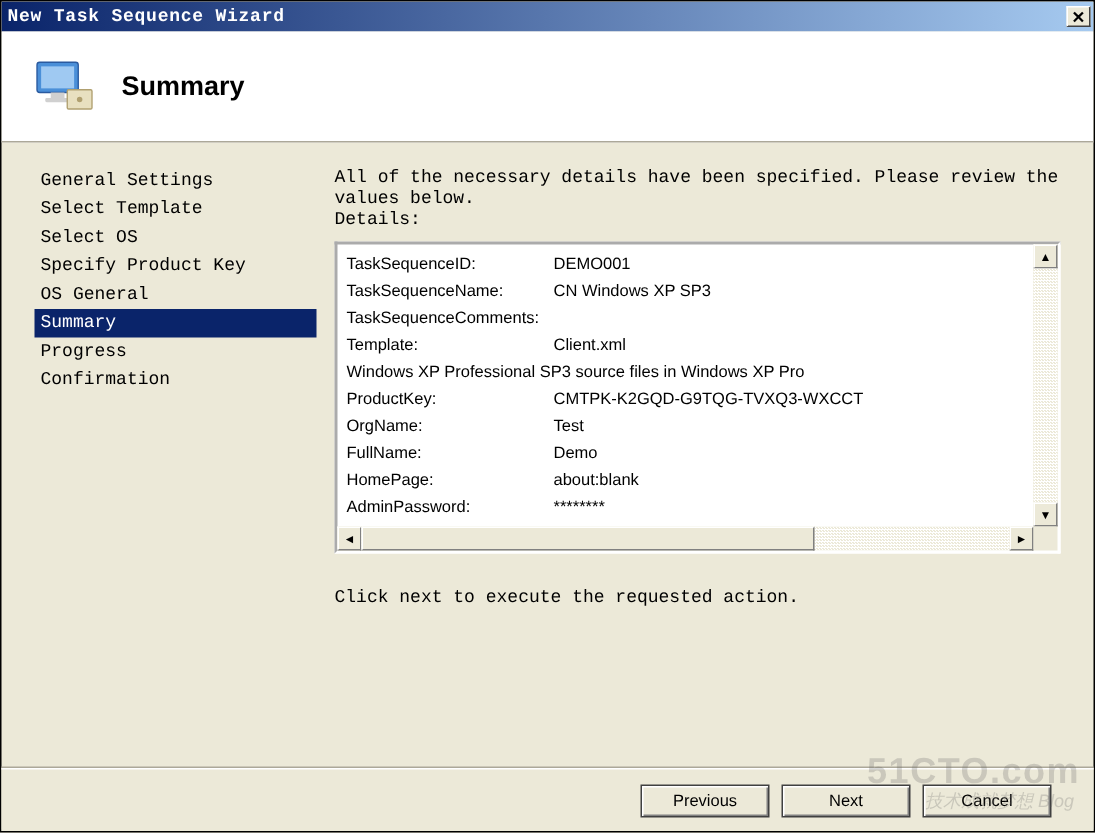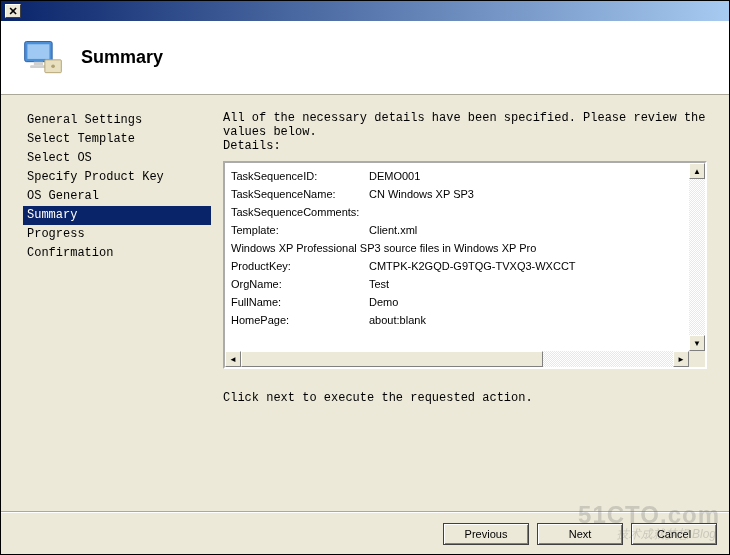--- a/index.html
+++ b/index.html
@@ -164,21 +164,21 @@
   .footer-text {
     margin-top: 22px;
   }
   .button-bar {
     height: 42px;
     border-top: 1px solid #fff;
     box-shadow: 0 -1px 0 #aca899;
     display: flex;
     justify-content: flex-end;
     align-items: center;
-    padding-right: 12px;
+    padding-right: 28px;
     gap: 8px;
     position: absolute;
     bottom: 1px; left:1px; right:1px;
     background: #ece9d8;
   }
   .wiz-btn {
     width: 86px;
     height: 22px;
     background: #ece9d8;
     border: 1px solid #404040;
@@ -209,20 +209,21 @@
     font-family: Arial, sans-serif;
     font-size: 12px;
     pointer-events: none;
     font-style: italic;
   }
 </style>
 </head>
 <body>
 
 <div class="titlebar">
+  <span class="title-text">New Task Sequence Wizard</span>
   <div class="close-btn">✕</div>
 </div>
 
 <div class="header">
   <div class="header-icon">
     <svg viewBox="0 0 48 48" width="44" height="44">
       <rect x="4" y="6" width="30" height="22" rx="2" fill="#4a8fd8" stroke="#2a5a9f" stroke-width="1"></rect>
       <rect x="7" y="9" width="24" height="16" fill="#9fc9f2"></rect>
       <rect x="14" y="28" width="10" height="4" fill="#d0d0d0"></rect>
       <rect x="10" y="32" width="18" height="3" rx="1" fill="#d0d0d0"></rect>
@@ -276,20 +277,24 @@
             <div class="detail-label">OrgName:</div>
             <div class="detail-value">Test</div>
           </div>
           <div class="detail-row">
             <div class="detail-label">FullName:</div>
             <div class="detail-value">Demo</div>
           </div>
           <div class="detail-row">
             <div class="detail-label">HomePage:</div>
             <div class="detail-value">about:blank</div>
+          </div>
+          <div class="detail-row">
+            <div class="detail-label">AdminPassword:</div>
+            <div class="detail-value">********</div>
           </div>
         </div>
       <div class="vscroll">
         <div class="scroll-btn">▲</div>
         <div class="scroll-track-v"></div>
         <div class="scroll-btn">▼</div>
       </div>
       <div class="hscroll">
         <div class="scroll-btn">◄</div>
         <div class="scroll-track-h">

